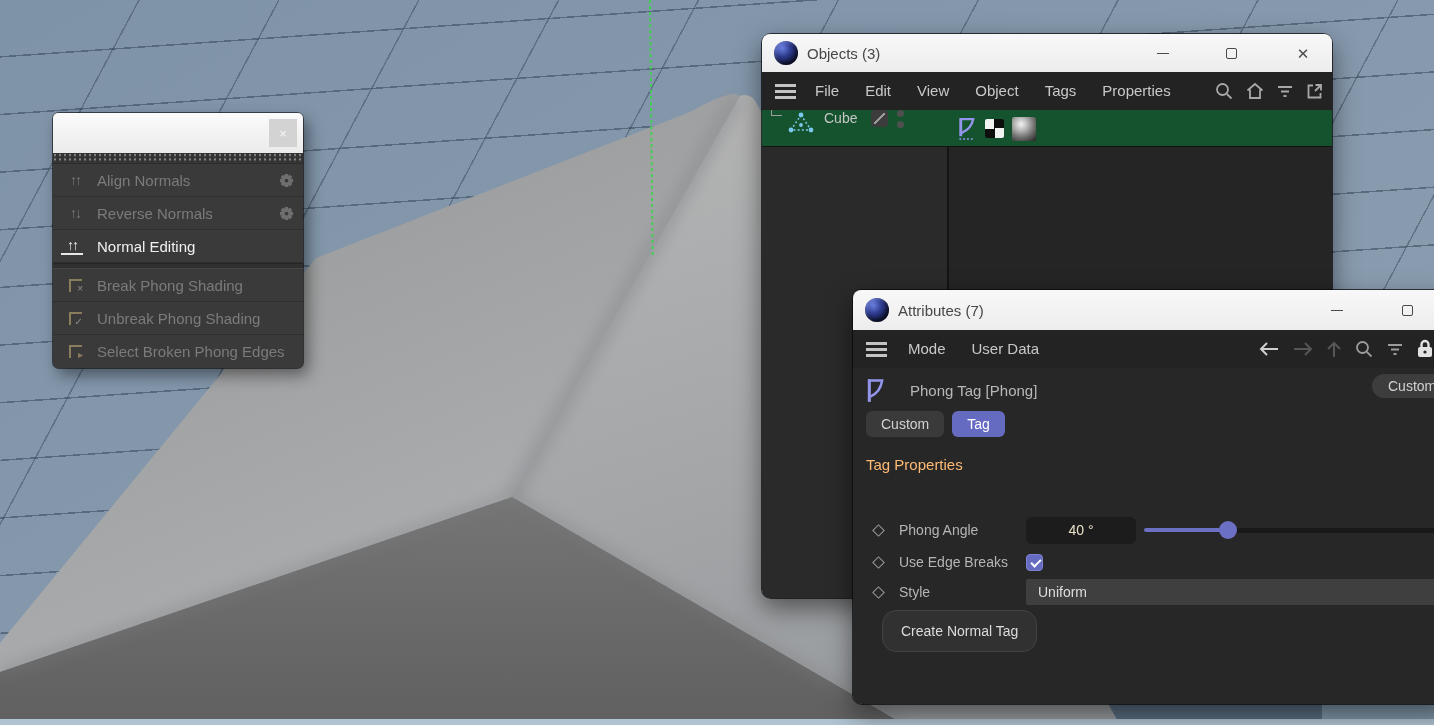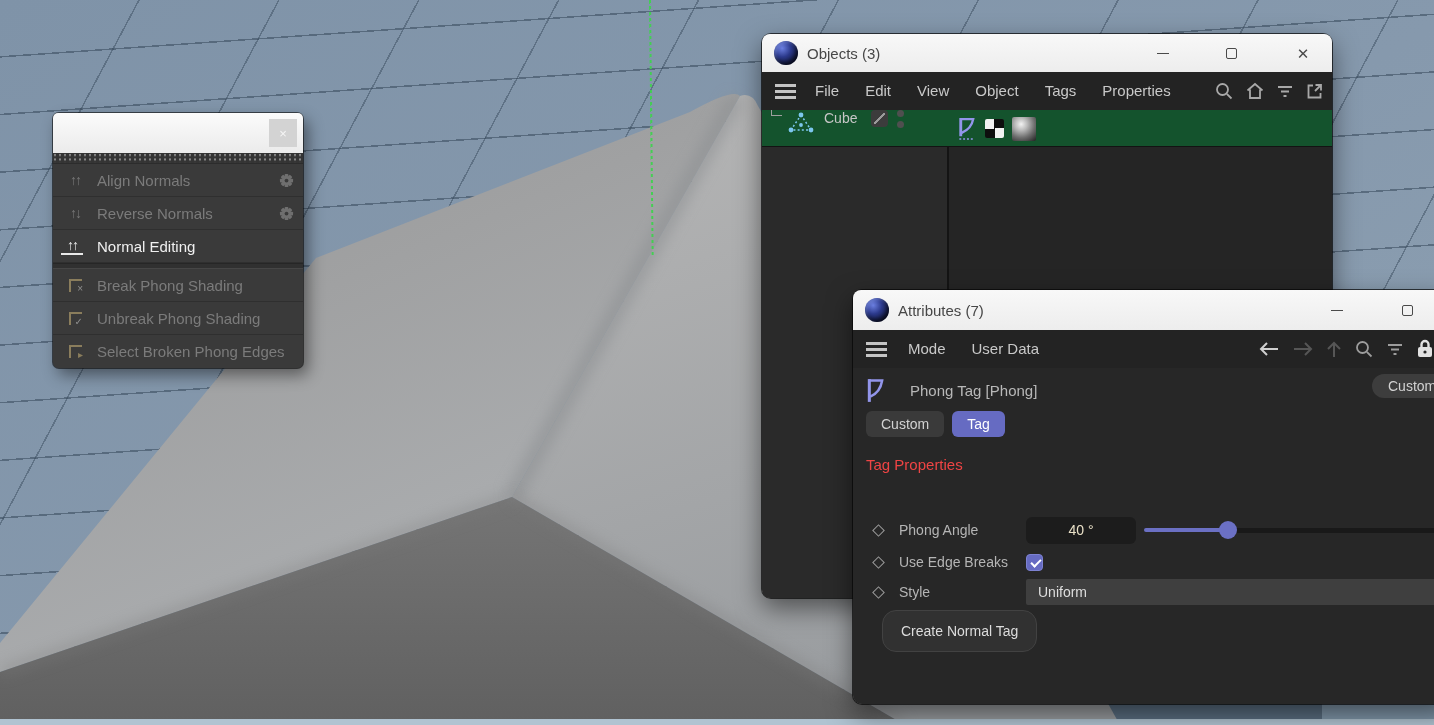--- a/index.html
+++ b/index.html
@@ -58,21 +58,21 @@
     background:radial-gradient(circle at 38% 30%, #f2f2f2 0%, #b9b9b9 28%, #6e6e6e 60%, #2a2a2a 95%); }
 
   
   .attrwin { left:853px; top:290px; width:600px; height:414px; }
   .attr-body { position:relative; height:336px; background:#272727; border-radius:0 0 0 9px; }
   .attr-abs { position:absolute; display:flex; align-items:center; }
   .attr-header-title { color:#b8b8b8; font-size:15px; margin-left:25px; }
   .pill { background:#3d3d3d; border-radius:13px; color:#d2d2d2; font-size:14px; padding:4px 16px; white-space:nowrap; }
   .tab { border-radius:6px; font-size:14px; padding:5px 15px; background:#3a3a3a; color:#d2d2d2; }
   .tab.active { background:#666bc2; color:#ffffff; }
-  .section-title { color:#ef4444; font-size:15px; }
+  .section-title { color:#fdba74; font-size:15px; }
   .diamond { width:9px; height:9px; border:1.5px solid #9b9b9b; transform:rotate(45deg); margin:0 16px 0 8px; flex:0 0 auto; }
   .prop-label { color:#b5b5b5; font-size:14px; width:127px; flex:0 0 auto; }
   .checkbox { width:17px; height:17px; border-radius:4px; background:#666bc2; border:1px solid #7d82d2; position:relative; }
   .checkbox::after { content:""; position:absolute; left:3.5px; top:4px; width:8px; height:4px;
     border-left:2px solid #fff; border-bottom:2px solid #fff; transform:rotate(-45deg); }
   .value-box { width:110px; height:27px; background:#1c1c1c; border-radius:6px; color:#eae1c8; font-size:14px;
     display:flex; align-items:center; justify-content:center; }
   .slider { position:relative; width:312px; height:27px; margin-left:8px; }
   .slider .track { position:absolute; left:84px; right:-10px; top:11px; height:5px; background:#191919; border-radius:3px; }
   .slider .fill { position:absolute; left:0; width:84px; top:11.5px; height:4px; background:#6b70c4; border-radius:2px; }

